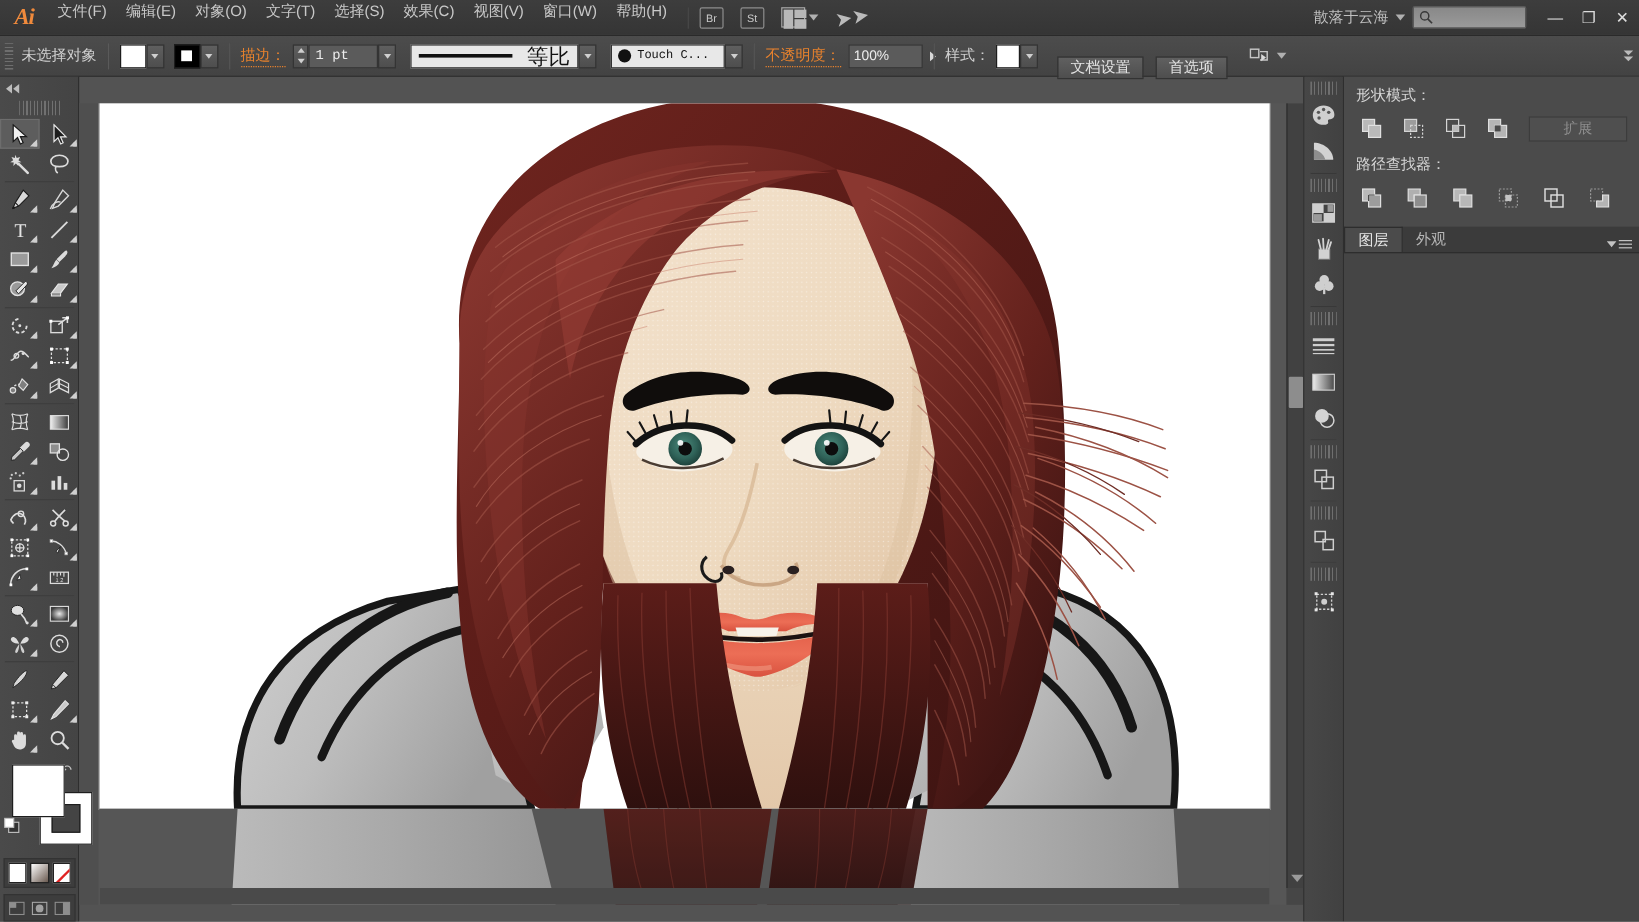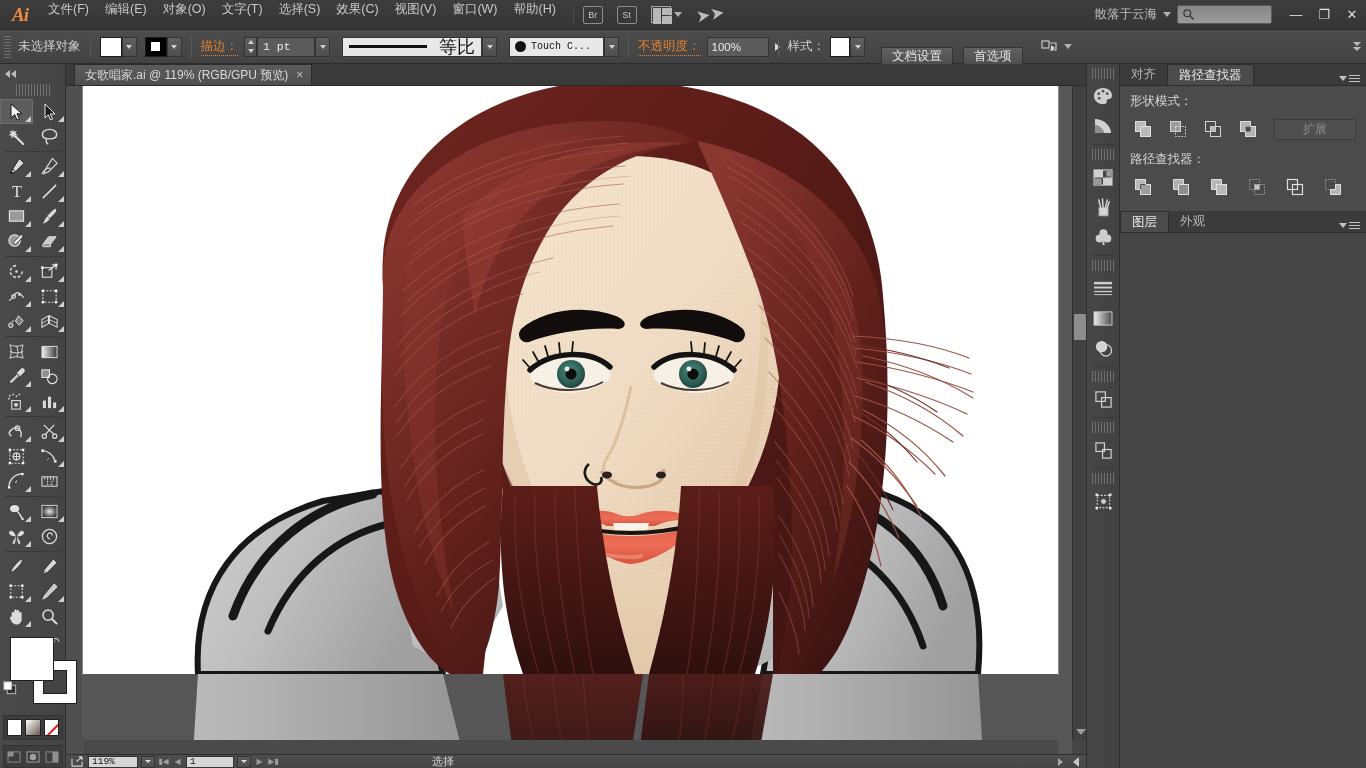--- a/index.html
+++ b/index.html
@@ -724,26 +724,20 @@
       <div class="sm">
         <svg class="ico" width="14" height="12" viewBox="0 0 15 13">
             <rect x="1" y="1" width="13" height="11" fill="none" stroke="#8e8e8e" stroke-width="1"></rect>
             <rect x="8" y="1" width="6" height="11" fill="#8e8e8e"></rect>
           </svg>
       </div>
     </div>
 
   </div>
 
-  <div class="tabstrip">
-    <div class="doctab">
-      <span>女歌唱家.ai @ 119% (RGB/GPU 预览)</span>
-      <span class="x">×</span>
-    </div>
-  </div>
 
   <div class="canvaswrap">
     <div class="rulerL"></div>
 
     <div class="artboard">
       <svg width="975" height="588" viewBox="0 0 975 588" preserveAspectRatio="none">
         <defs>
           <linearGradient id="skinG" x1="0" y1="0" x2="1" y2="1">
             <stop offset="0" stop-color="#f3e2cd"></stop>
               <stop offset="0.55" stop-color="#eedac0"></stop>
@@ -1116,32 +1110,20 @@
           <rect x="1.6" y="1.6" width="2.6" height="2.6" fill="#e8e8e8"></rect>
           <rect x="15.8" y="1.6" width="2.6" height="2.6" fill="#e8e8e8"></rect>
           <rect x="1.6" y="15.8" width="2.6" height="2.6" fill="#e8e8e8"></rect>
           <rect x="15.8" y="15.8" width="2.6" height="2.6" fill="#e8e8e8"></rect>
         </svg>
     </div>
   </div>
 
   <div class="panels">
 
-    <div class="ptabrow">
-      <div class="ptab">对齐</div>
-      <div class="ptab act">路径查找器</div>
-      <div class="pmenu">
-        <span class="tri"></span>
-        <span class="bars">
-            <i></i>
-            <i></i>
-            <i></i>
-          </span>
-      </div>
-    </div>
 
     <div class="pbody">
       <div class="psec-title">形状模式：</div>
       <div class="pf-row">
         <div class="pf-btn">
           <svg class="ico" width="20" height="20" viewBox="0 0 20 20">
               <rect x="2.5" y="2.5" width="10" height="10" fill="#b9b9b9" stroke="#e0e0e0" stroke-width="1"></rect>
               <rect x="7.5" y="7.5" width="10" height="10" fill="#b9b9b9" stroke="#e0e0e0" stroke-width="1"></rect>
             </svg>
         </div>
@@ -1220,35 +1202,14 @@
         <span class="bars">
             <i></i>
             <i></i>
             <i></i>
           </span>
       </div>
     </div>
     <div class="layerspanel"></div>
   </div>
 
-  <div class="statusbar">
-    <div class="sb-ico">
-      <svg class="ico" width="13" height="11" viewBox="0 0 14 12">
-          <path d="M1,3 L1,11 L12,11 L12,6" fill="none" stroke="#d4d4d4" stroke-width="1.2"></path>
-          <path d="M6,6 L12,1 M12,1 L8.4,1 M12,1 L12,4.4" fill="none" stroke="#d4d4d4" stroke-width="1.2"></path>
-        </svg>
-    </div>
-    <div class="sb-field" style="width:50px">119%</div>
-    <div class="sb-dd"></div>
-    <div class="sb-nav">▮◀</div>
-    <div class="sb-nav">◀</div>
-    <div class="sb-field" style="width:48px">1</div>
-    <div class="sb-dd"></div>
-    <div class="sb-nav">▶</div>
-    <div class="sb-nav">▶▮</div>
-    <div class="sb-status">选择</div>
-    <div class="sb-right">
-      <div class="tri-r"></div>
-      <div class="tri-l"></div>
-    </div>
-  </div>
 
 </div>
 
 </body></html>

